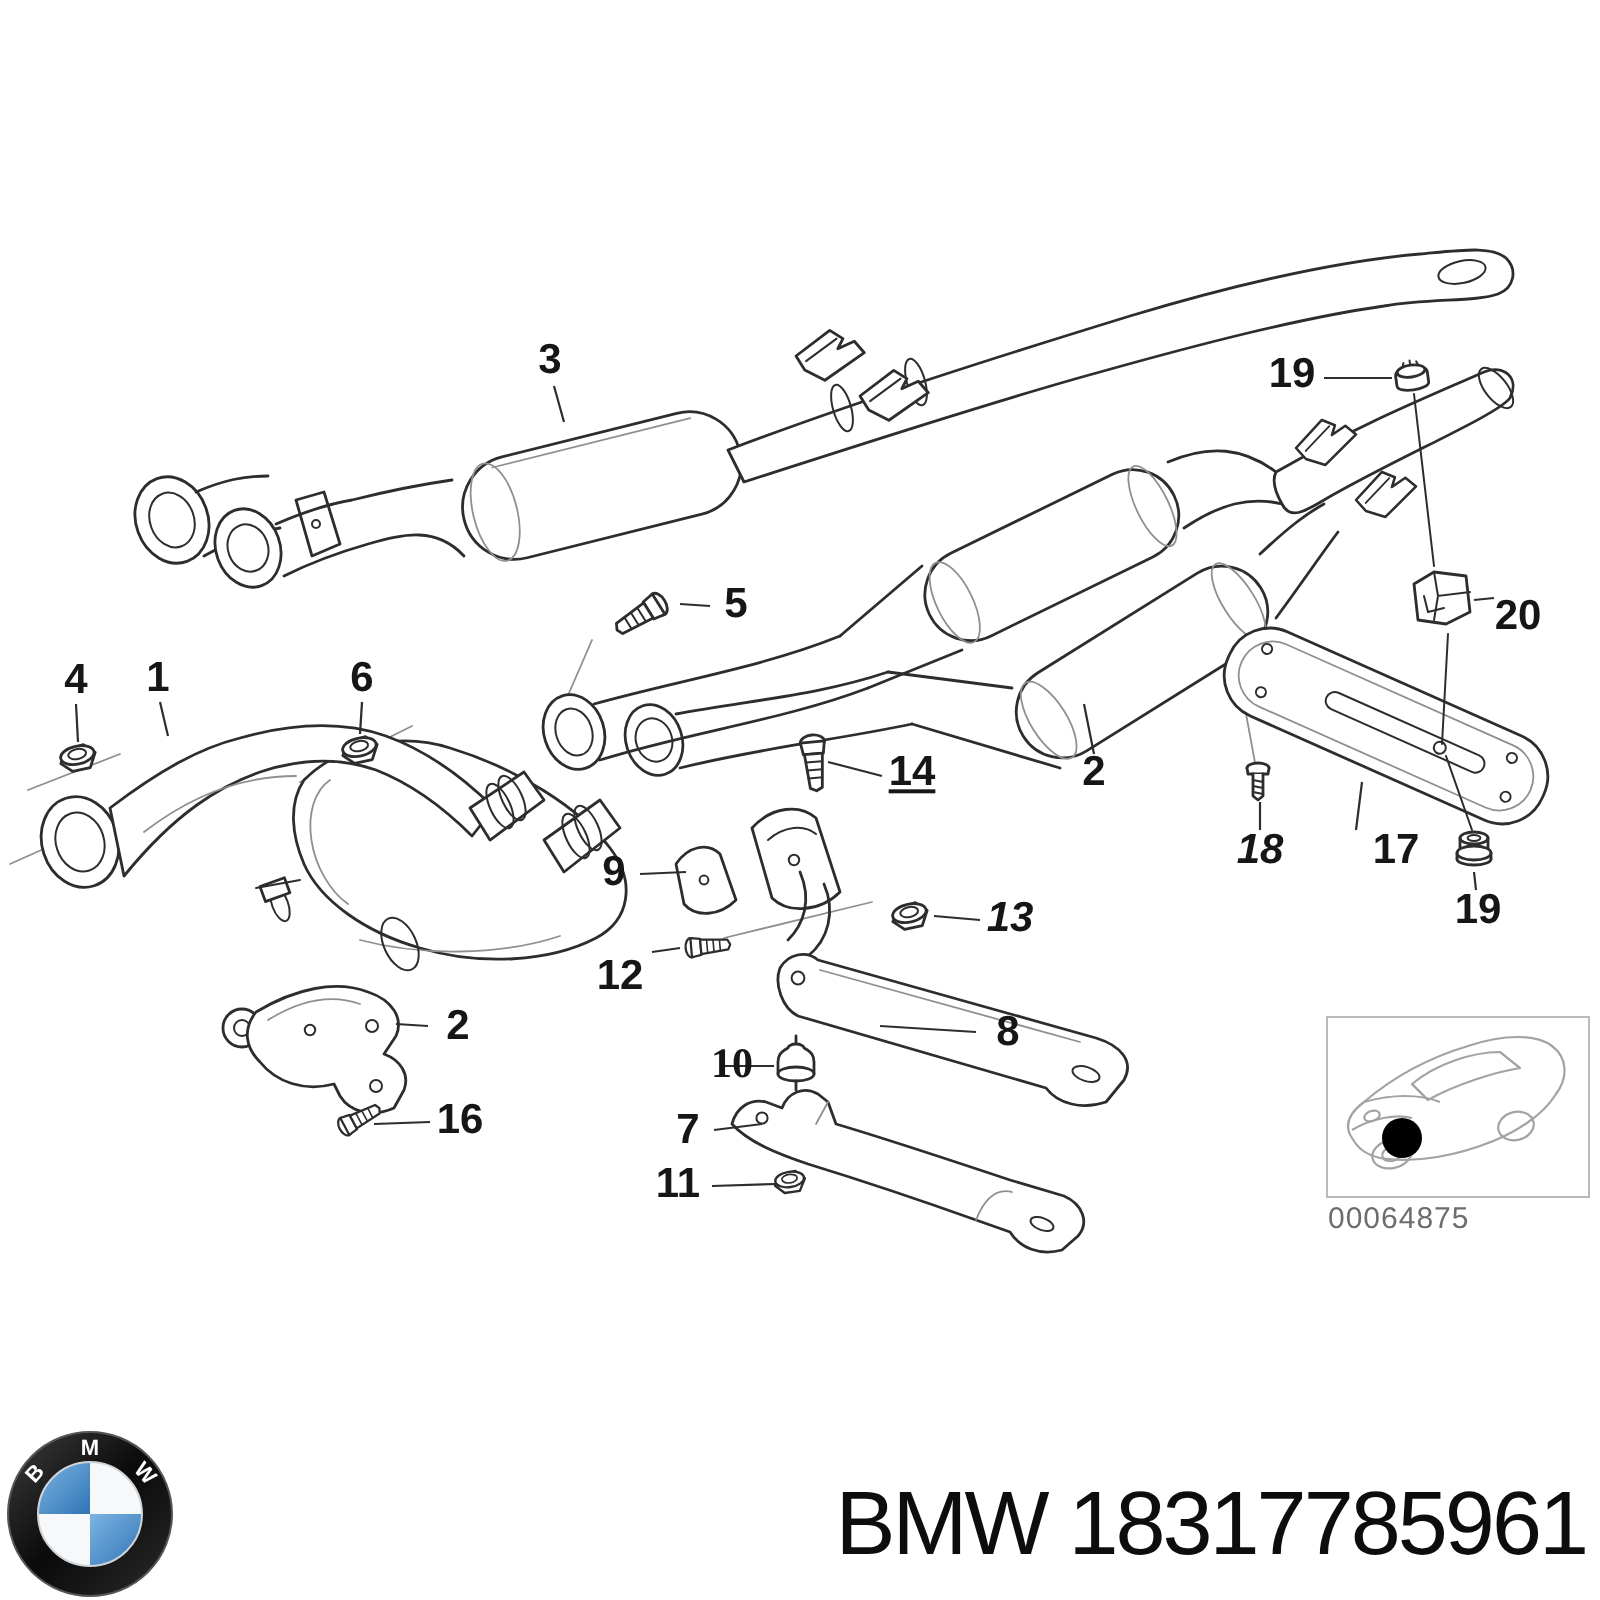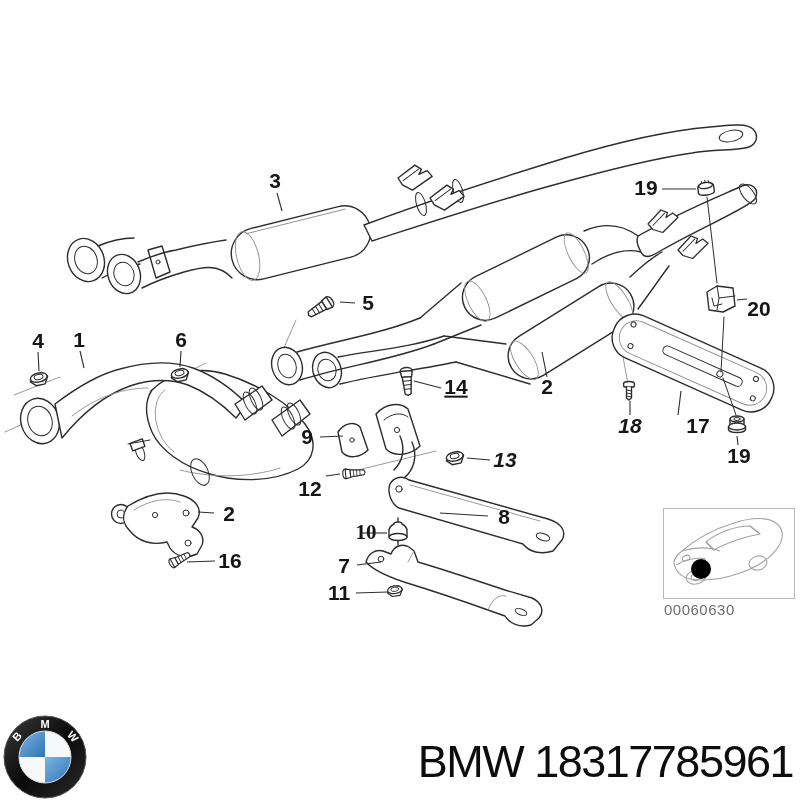--- a/index.html
+++ b/index.html
@@ -311,21 +311,21 @@
       <path class="car" d="M 42,33 C 54,23 72,17 86,17 L 96,25 C 84,27 64,33 50,41 Z"></path>
       <path class="car" d="M 50,41 L 42,33 M 86,17 L 96,25"></path>
       <path class="car" d="M 18,42 C 32,38 46,38 56,42 M 12,56 C 22,50 34,48 42,50"></path>
       <ellipse class="car" cx="32" cy="68" rx="10" ry="7" transform="rotate(-14 32 68)"></ellipse>
       <ellipse class="car" cx="32" cy="68" rx="5" ry="3.5" transform="rotate(-14 32 68)"></ellipse>
       <ellipse class="car" cx="94" cy="54" rx="9" ry="7" transform="rotate(-14 94 54)"></ellipse>
       <ellipse class="car" cx="22" cy="49" rx="4" ry="2.5" transform="rotate(-20 22 49)"></ellipse>
       <circle cx="37" cy="60" r="10" fill="#000"></circle>
     </svg>
   </div>
-  <div class="thumb-code">00060630</div>
+  <div class="thumb-code">00064875</div>
 
   <svg class="roundel" viewBox="0 0 84 84">
     <defs>
       <linearGradient id="bluegrad" x1="0" y1="0" x2="1" y2="1">
         <stop offset="0" stop-color="#7db4e2"></stop>
         <stop offset="1" stop-color="#2f74b5"></stop>
       </linearGradient>
       <linearGradient id="ringgrad" x1="0" y1="0" x2="1" y2="1">
         <stop offset="0" stop-color="#3c3c3c"></stop>
         <stop offset="0.5" stop-color="#0a0a0a"></stop>

